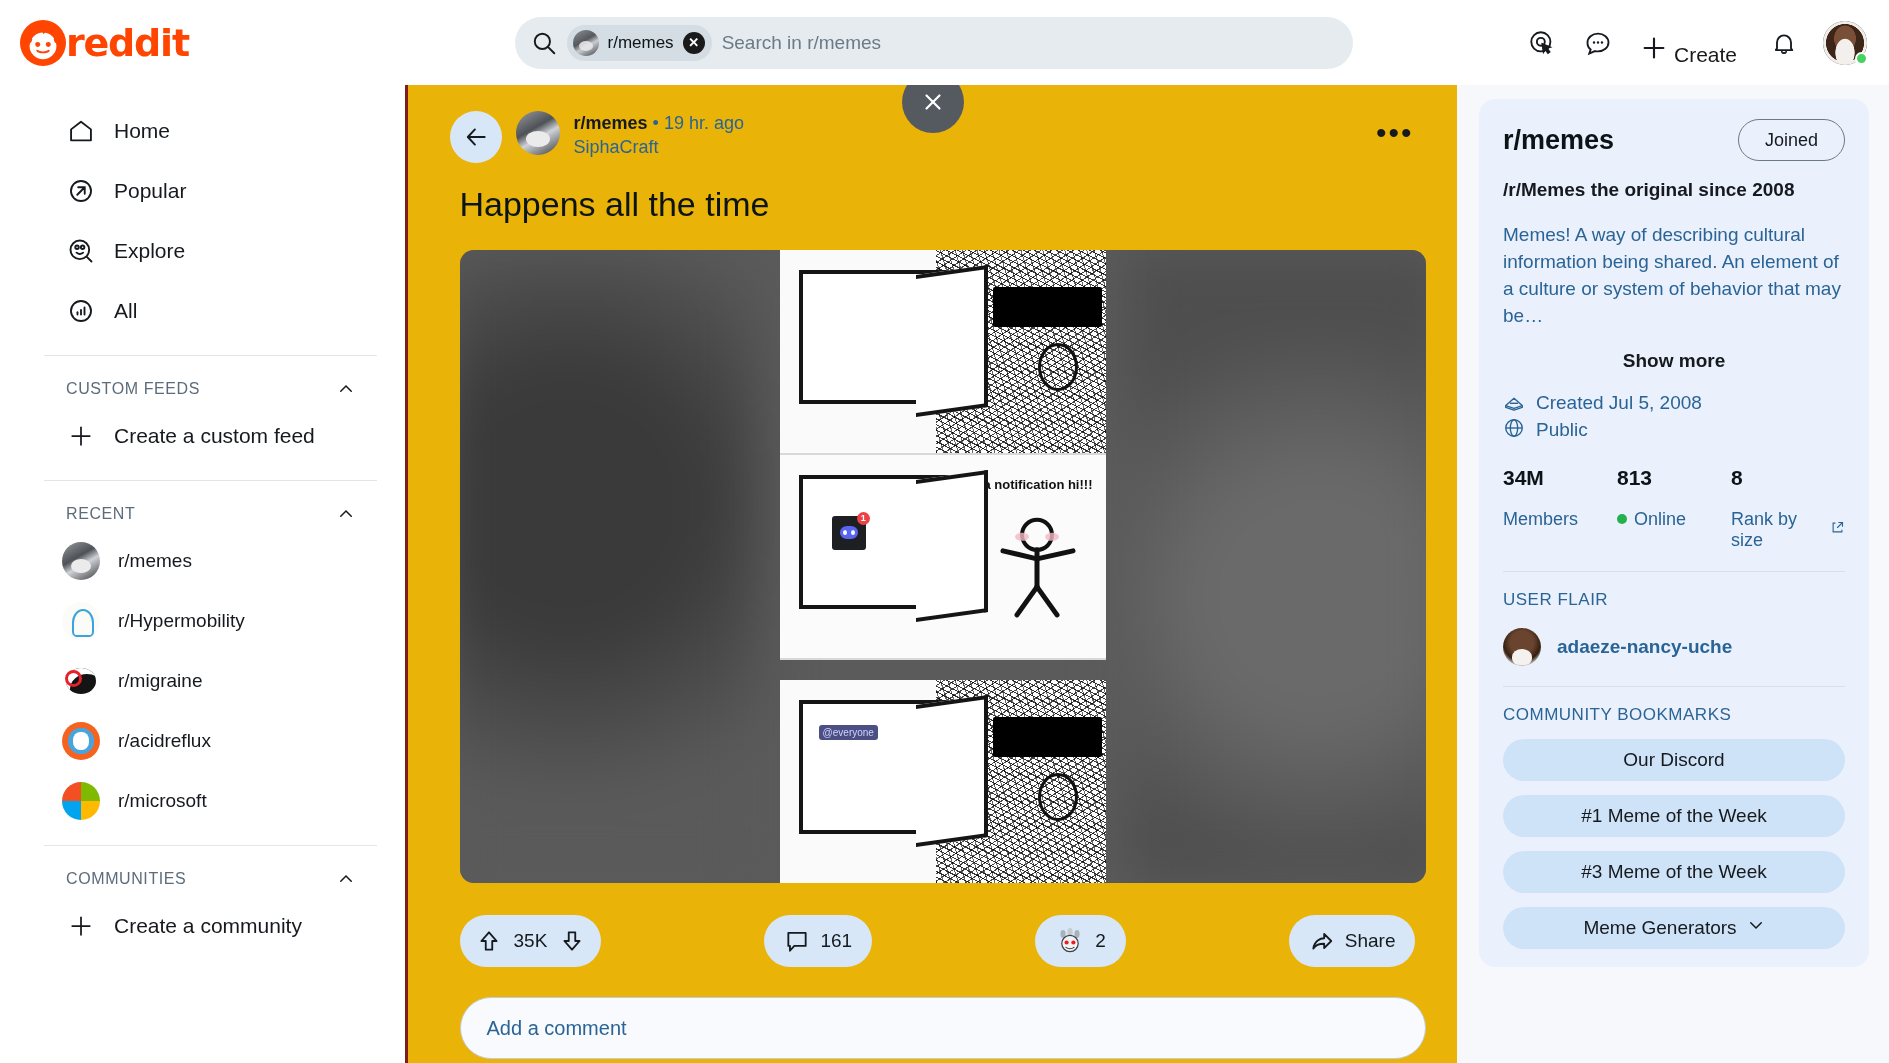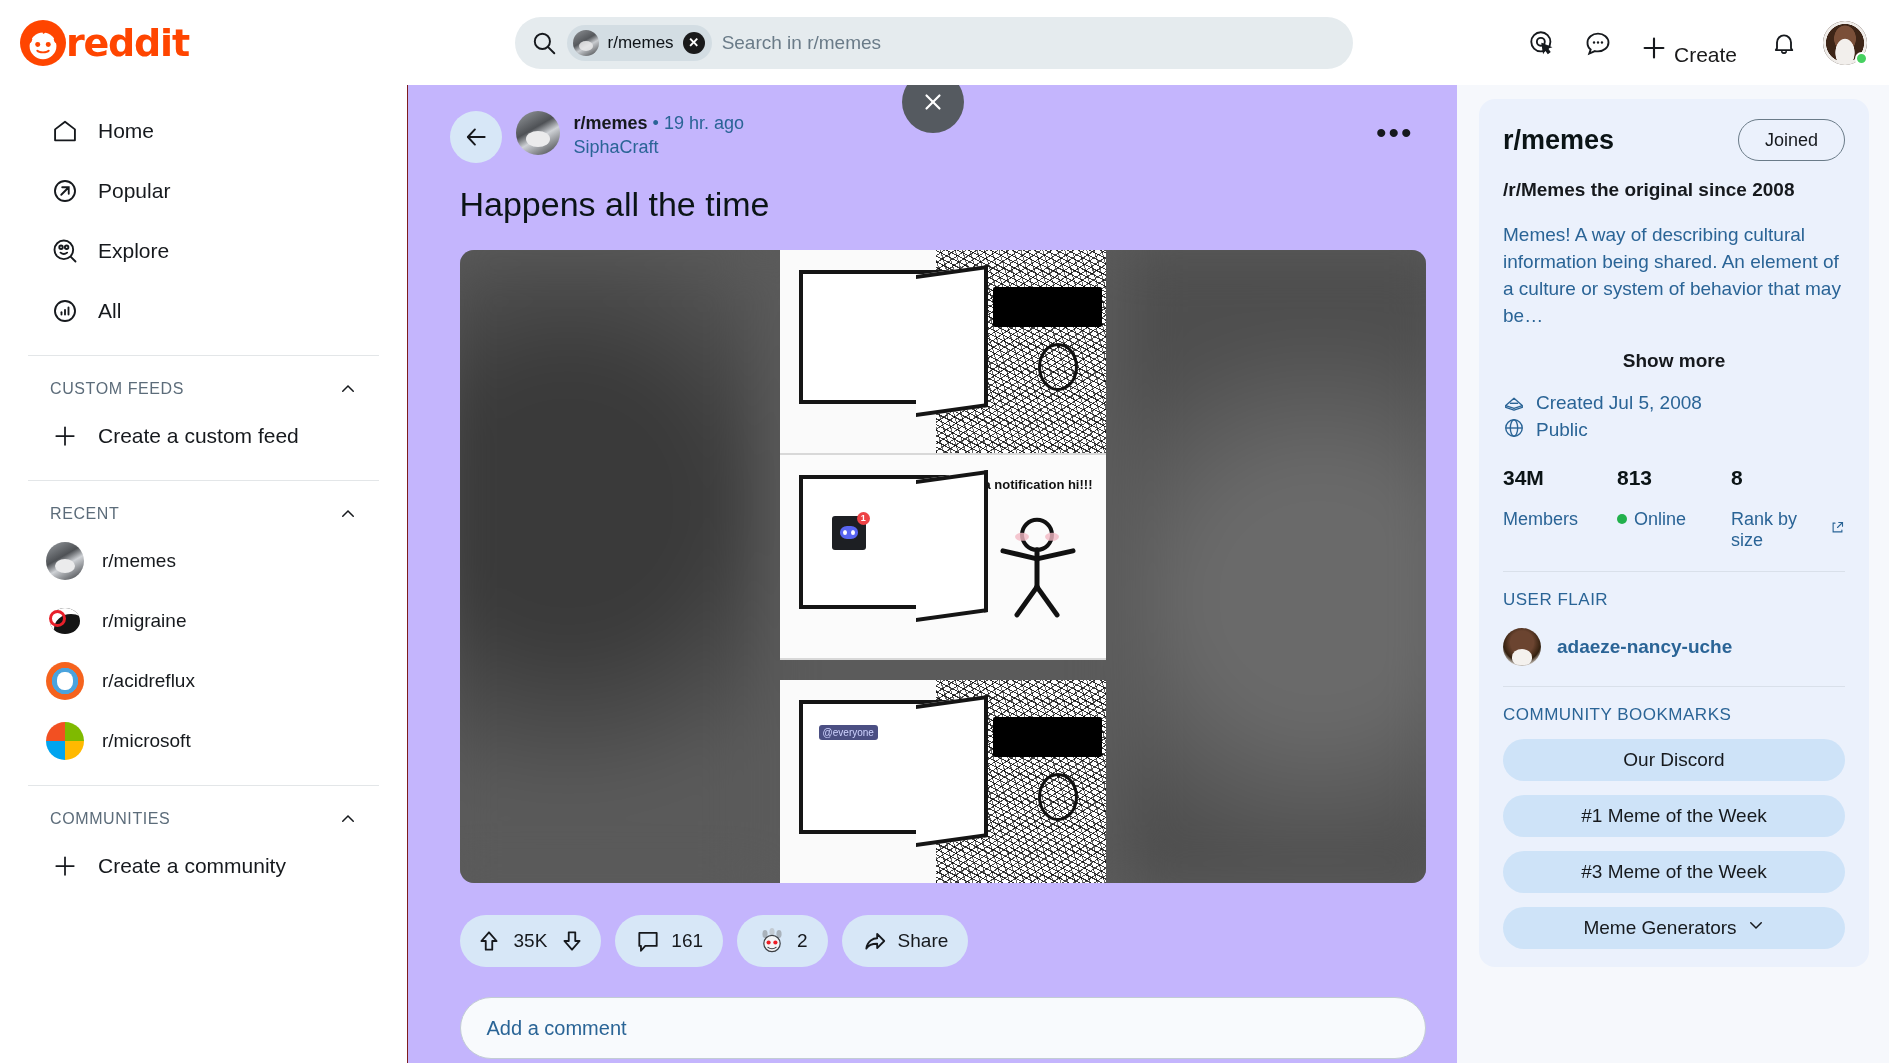--- a/index.html
+++ b/index.html
@@ -63,21 +63,21 @@
       radial-gradient(circle at 50% 50%, #3d2517 0 60%, #efece9 62%);}
   .online-dot { position: absolute; right: -1px; bottom: 0px; width: 13px; height: 13px; border-radius: 50%;
     background: #46D160; border: 2px solid #fff; }
 
   
   .body-row { flex: 1; display: flex; min-height: 0; }
 
   
   .sidebar {
     width: 408px; flex: 0 0 408px; background: #ffffff;
-    border-right: 1px solid #7f1d1d; padding: 16px 0 0 0; overflow: hidden;
+    border-right: 3px solid #7f1d1d; padding: 16px 0 0 16px; overflow: hidden;
   }
   .nav-item {
     display: flex; align-items: center; gap: 18px; height: 60px;
     margin: 0 24px; padding: 0 26px; border-radius: 8px; cursor: pointer;
   }
   .nav-icon { width: 30px; height: 30px; flex: 0 0 30px; color: #16191d; display:flex;align-items:center;justify-content:center; }
   .nav-label { font-size: 21px; color: #16191d; }
   .divider { height: 1px; background: #e3e6e8; margin: 14px 28px; }
   .sec-head {
     display: flex; align-items: center; justify-content: space-between;
@@ -100,21 +100,21 @@
   .av-migraine::before{content:"";position:absolute;left:3px;top:8px;width:11px;height:11px;border-radius:50%;
     border:3px solid #e8202a;z-index:2;}
   .av-acid { background: radial-gradient(circle at 50% 50%, #ffffff 0 22%, #4aa3dd 24% 48%, #f5631e 50%); }
   .av-acid::after{content:"";position:absolute;left:11px;top:10px;width:16px;height:18px;border-radius:45%;background:#fff;}
   .av-ms { background:
       linear-gradient(to right,#F25022 0 50%, #7FBA00 50% 100%) top/100% 50% no-repeat,
       linear-gradient(to right,#00A4EF 0 50%, #FFB900 50% 100%) bottom/100% 50% no-repeat;}
 
   
   .main {
-    flex: 1; background: #c4b5fd; min-width: 0; position: relative;
+    flex: 1; background: #eab308; min-width: 0; position: relative;
     padding: 22px 0 0 0; overflow: hidden;
   }
   .close-btn {
     position: absolute; top: -14px; left: 50%; transform: translateX(-50%);
     width: 62px; height: 62px; border-radius: 50%; background: #555A60;
     display: flex; align-items: center; justify-content: center; cursor: pointer; z-index: 30;
   }
   .post { width: 966px; margin: 0 auto; padding-top: 4px; }
   .post-head { display: flex; align-items: flex-start; gap: 14px; position: relative; }
   .back-btn { width: 52px; height: 52px; border-radius: 50%; background: #D7E7F7;
@@ -163,21 +163,21 @@
   .phone { position: absolute; left: 16%; top: 30%; width: 34px; height: 34px; background: #1d1f23; border-radius: 3px;
            display:flex;align-items:center;justify-content:center; }
   .discord-dot { width: 18px; height: 13px; background: #5865F2; border-radius: 7px/6px; position: relative; }
   .discord-dot::before, .discord-dot::after { content:""; position:absolute; top:4px; width:4px;height:5px;background:#fff;border-radius:50%; }
   .discord-dot::before{left:3px;} .discord-dot::after{right:3px;}
   .phone-badge { position: absolute; right: -4px; top: -4px; width: 13px; height: 13px; border-radius: 50%;
                  background: #ED4245; color:#fff; font-size:9px; display:flex;align-items:center;justify-content:center; font-weight:700;}
   .everyone-tag { position: absolute; left: 12%; top: 22%; background: #4b4f83; color: #cfd3ff;
                   font-size: 10px; padding: 2px 4px; border-radius: 3px; }
 
-  .actions { display: flex; align-items: center; gap: 14px; margin: 32px 0 0 10px; }
+  .actions { display: flex; align-items: center; gap: 14px; margin: 32px 0 0 10px; justify-content: space-between; }
   .pill { height: 52px; background: #D7E7F7; border-radius: 26px; display: flex; align-items: center;
           gap: 10px; padding: 0 20px; cursor: pointer; }
   .pill-label { font-size: 19px; color: #16191d; }
   .vote-pill { padding: 0 16px; gap: 12px; }
   .vote-ico { width: 26px; height: 26px; color: #16191d; cursor: pointer; }
   .award-ico { width: 30px; height: 26px; position: relative; }
 
   .comment-box {
     margin: 30px 0 0 10px; width: 966px; height: 62px; border: 1px solid #c2ccd4;
     border-radius: 31px; display: flex; align-items: center; padding: 0 26px; background: #F8FAFD; cursor: text;
@@ -370,20 +370,24 @@
               <path d="M5 15l7-7 7 7"></path>
             </svg>
         </span>
       </div>
 
       <div class="rec-item">
         <span class="rec-avatar av-memes"></span>
         <span class="rec-label">r/memes</span>
       </div>
       <div class="rec-item">
+        <span class="rec-avatar av-hyper"></span>
+        <span class="rec-label">r/Hypermobility</span>
+      </div>
+      <div class="rec-item">
         <span class="rec-avatar av-migraine"></span>
         <span class="rec-label">r/migraine</span>
       </div>
       <div class="rec-item">
         <span class="rec-avatar av-acid"></span>
         <span class="rec-label">r/acidreflux</span>
       </div>
       <div class="rec-item">
         <span class="rec-avatar av-ms"></span>
         <span class="rec-label">r/microsoft</span>

